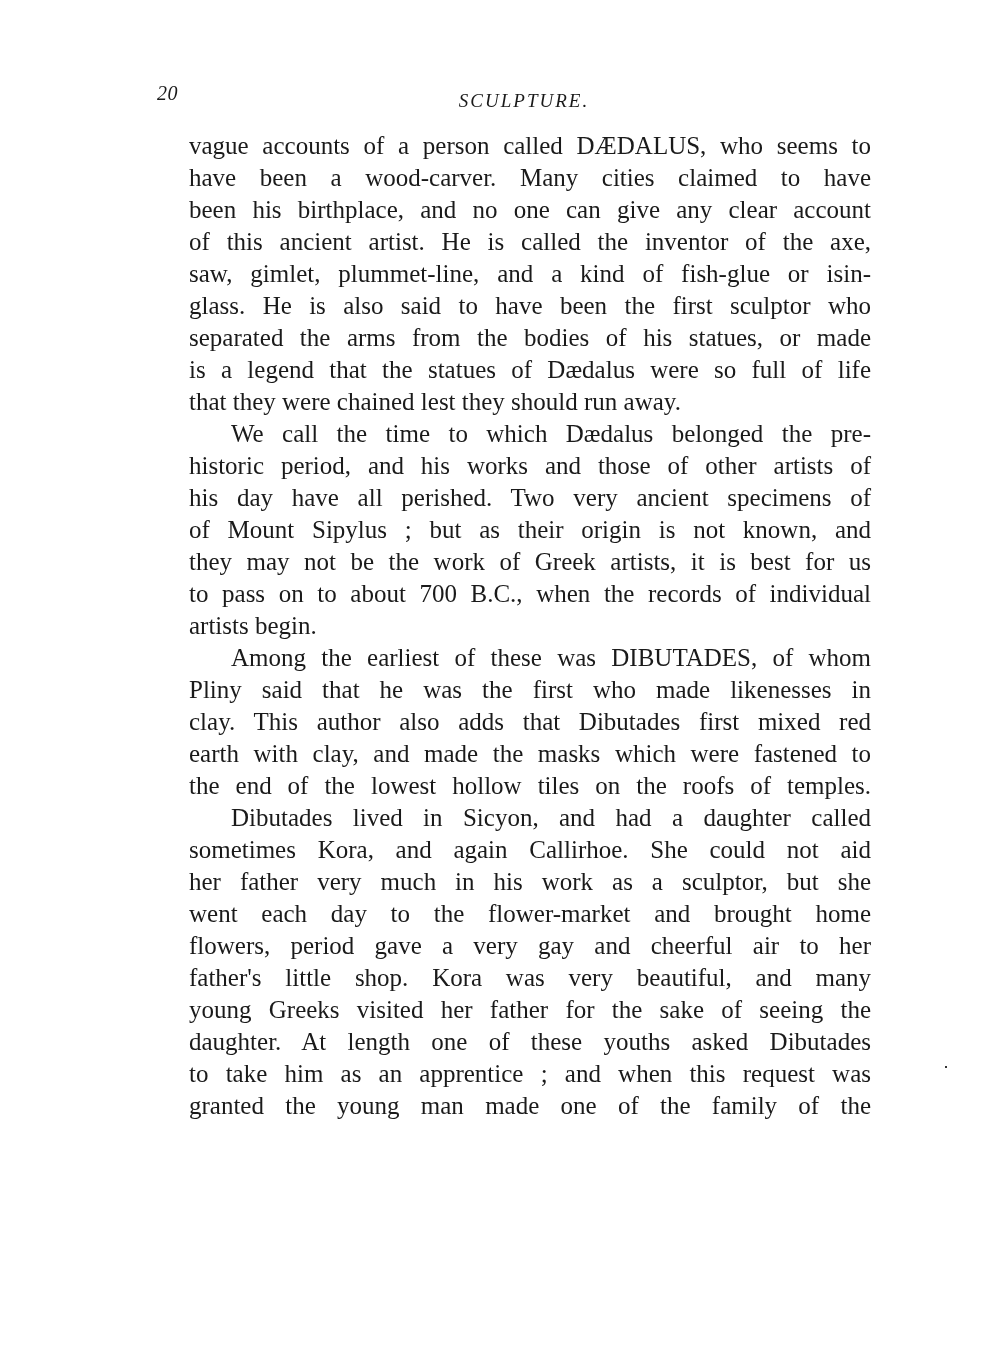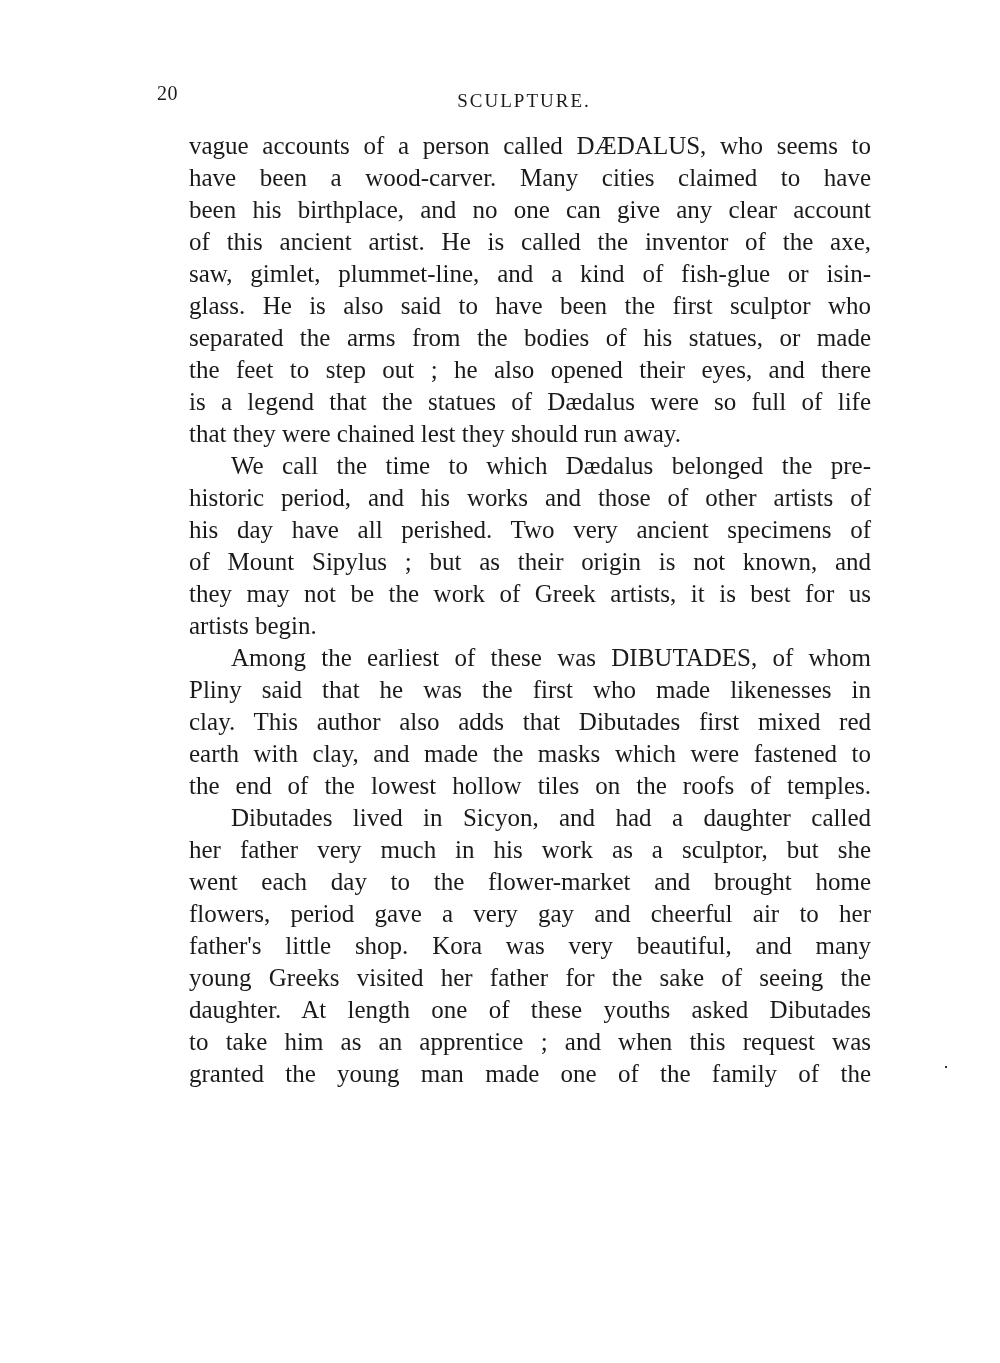--- a/index.html
+++ b/index.html
@@ -19,20 +19,21 @@
     position: absolute;
     left: 157px;
     top: 82px;
     width: 714px;
   }
   .running-head {
     position: relative;
     height: 30px;
     font-size: 20px;
     letter-spacing: 0.5px;
+    font-style: italic;
   }
   .page-number {
     position: absolute;
     left: 0;
     top: 0;
   }
   .running-title {
     position: absolute;
     left: 0;
     right: 0;
@@ -82,44 +83,45 @@
   <div class="body-text">
 
     <div>
       <span class="line">vague accounts of a person called DÆDALUS, who seems to</span>
       <span class="line">have been a wood-carver. Many cities claimed to have</span>
       <span class="line">been his birthplace, and no one can give any clear account</span>
       <span class="line">of this ancient artist. He is called the inventor of the axe,</span>
       <span class="line">saw, gimlet, plummet-line, and a kind of fish-glue or isin-</span>
       <span class="line">glass. He is also said to have been the first sculptor who</span>
       <span class="line">separated the arms from the bodies of his statues, or made</span>
-      <span class="line">the feet to step out ; he also opened their eyes, and there</span>
       <span class="line">is a legend that the statues of Dædalus were so full of life</span>
       <span class="line last">that they were chained lest they should run away.</span>
     </div>
 
     <div>
       <span class="line indent">We call the time to which Dædalus belonged the pre-</span>
       <span class="line">historic period, and his works and those of other artists of</span>
       <span class="line">his day have all perished. Two very ancient specimens of</span>
       <span class="line">of Mount Sipylus ; but as their origin is not known, and</span>
       <span class="line">they may not be the work of Greek artists, it is best for us</span>
+      <span class="line">to pass on to about 700 B.C., when the records of individual</span>
       <span class="line last">artists begin.</span>
     </div>
 
     <div>
       <span class="line indent">Among the earliest of these was DIBUTADES, of whom</span>
       <span class="line">Pliny said that he was the first who made likenesses in</span>
       <span class="line">clay. This author also adds that Dibutades first mixed red</span>
       <span class="line">earth with clay, and made the masks which were fastened to</span>
       <span class="line">the end of the lowest hollow tiles on the roofs of temples.</span>
     </div>
 
     <div>
       <span class="line indent">Dibutades lived in Sicyon, and had a daughter called</span>
+      <span class="line">sometimes Kora, and again Callirhoe. She could not aid</span>
       <span class="line">her father very much in his work as a sculptor, but she</span>
       <span class="line">went each day to the flower-market and brought home</span>
       <span class="line">flowers, period gave a very gay and cheerful air to her</span>
       <span class="line">father's little shop. Kora was very beautiful, and many</span>
       <span class="line">young Greeks visited her father for the sake of seeing the</span>
       <span class="line">daughter. At length one of these youths asked Dibutades</span>
       <span class="line">to take him as an apprentice ; and when this request was</span>
       <span class="line">granted the young man made one of the family of the</span>
     </div>
   </div>

